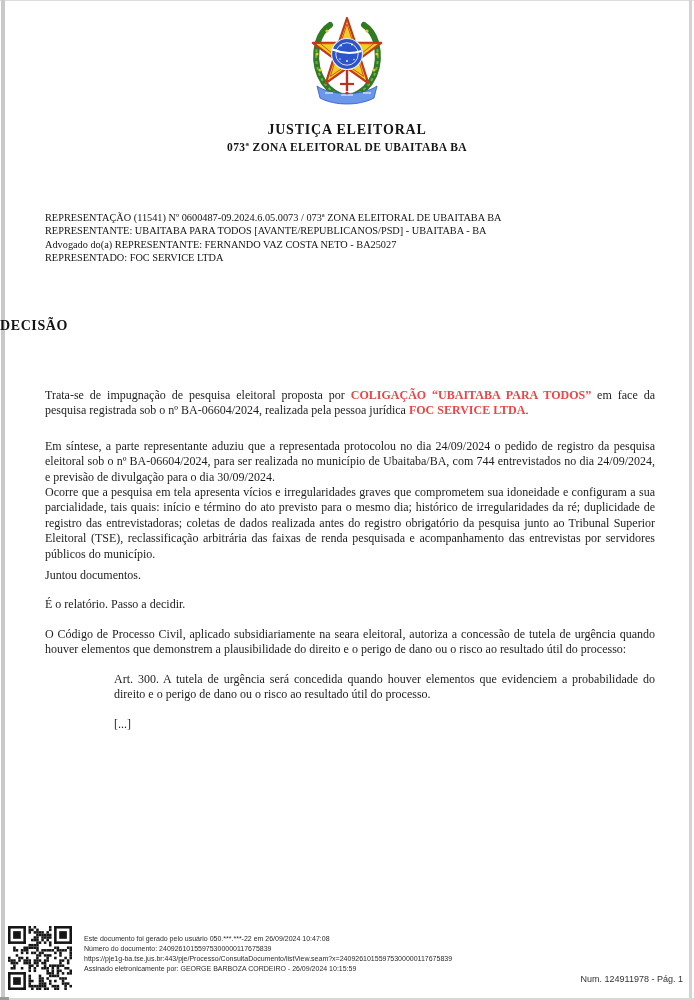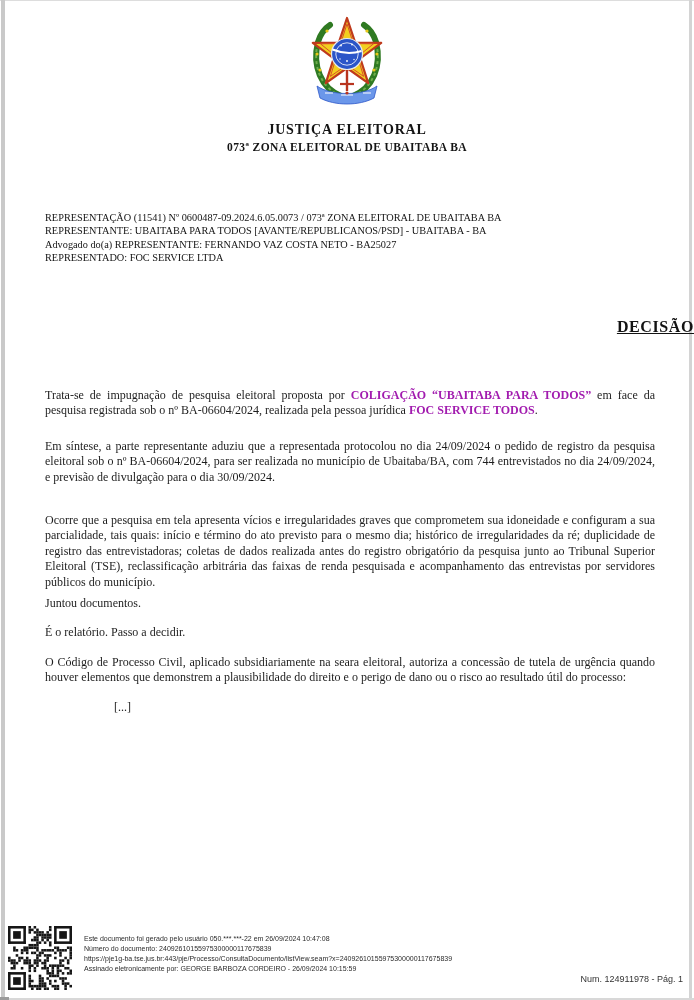--- a/index.html
+++ b/index.html
@@ -20,32 +20,32 @@
 
   .emblem{position:absolute;top:14px;left:307px;width:80px;height:92px;}
 
   .title-block{position:absolute;top:122px;left:0;width:694px;text-align:center;}
   .court-title{font-size:14px;font-weight:bold;letter-spacing:0.8px;color:#151515;}
   .zone-subtitle{font-size:11.5px;font-weight:bold;letter-spacing:0.4px;margin-top:3px;color:#151515;text-align:center;}
 
   .case-block{position:absolute;top:211px;left:45px;width:612px;
     font-size:10.3px;font-weight:normal;line-height:13.3px;color:#131313;}
 
-  .decision-heading{position:absolute;top:318px;left:0;width:694px;text-align:right;
-    font-size:16px;font-weight:bold;letter-spacing:0.6px;color:#131313;text-decoration:underline;}
+  .decision-heading{position:absolute;top:318px;left:0;width:694px;text-align:left;
+    font-size:14px;font-weight:bold;letter-spacing:0.6px;color:#131313;}
 
   .body-block{position:absolute;top:388px;left:45px;width:610px;
     font-size:12px;line-height:15.4px;text-align:justify;color:#1d1d1d;}
   .body-block p{margin:0 0 14px 0;}
   .body-block p:nth-child(1){margin-bottom:20px;}
-  .body-block p:nth-child(2){margin-bottom:28px;}
+  .body-block p:nth-child(2){margin-bottom:0;}
   .body-block p:nth-child(3){margin-bottom:6px;}
   .body-block p.quote{margin-left:69px;}
   .body-block p.ellipsis{margin-left:69px;margin-top:8px;text-align:left;}
-  .body-block b{color:#a21caf;}
+  .body-block b{color:#ef4444;}
 
   .qr{position:absolute;left:8px;top:926px;width:64px;height:64px;}
 
   .footer-meta{position:absolute;left:84px;top:934px;width:560px;
     font-family:"Liberation Sans", sans-serif;font-size:7px;line-height:10px;color:#2a2a2a;}
   .footer-meta div{white-space:nowrap;overflow:hidden;}
 
   .page-ref{position:absolute;right:11px;top:974px;
     font-family:"Liberation Sans", sans-serif;font-size:9px;color:#333333;padding-left:40px;}
 </style>
@@ -102,26 +102,27 @@
   <div class="case-block">
     <div>REPRESENTAÇÃO (11541) Nº 0600487-09.2024.6.05.0073 / 073ª ZONA ELEITORAL DE UBAITABA BA</div>
     <div>REPRESENTANTE: UBAITABA PARA TODOS [AVANTE/REPUBLICANOS/PSD] - UBAITABA - BA</div>
     <div>Advogado do(a) REPRESENTANTE: FERNANDO VAZ COSTA NETO - BA25027</div>
     <div>REPRESENTADO: FOC SERVICE LTDA</div>
   </div>
 
   <div class="decision-heading">DECISÃO</div>
 
   <div class="body-block">
-      <p class=""><span>Trata-se de impugnação de pesquisa eleitoral proposta por </span><b>COLIGAÇÃO “UBAITABA PARA TODOS”</b><span> em face da pesquisa registrada sob o nº BA-06604/2024, realizada pela pessoa jurídica </span><b>FOC SERVICE TODOS</b><span>.</span></p>
+      <p class=""><span>Trata-se de impugnação de pesquisa eleitoral proposta por </span><b>COLIGAÇÃO “UBAITABA PARA TODOS”</b><span> em face da pesquisa registrada sob o nº BA-06604/2024, realizada pela pessoa jurídica </span><b>FOC SERVICE LTDA</b><span>.</span></p>
       <p class=""><span>Em síntese, a parte representante aduziu que a representada protocolou no dia 24/09/2024 o pedido de registro da pesquisa eleitoral sob o nº BA-06604/2024, para ser realizada no município de Ubaitaba/BA, com 744 entrevistados no dia 24/09/2024, e previsão de divulgação para o dia 30/09/2024.</span></p>
       <p class=""><span>Ocorre que a pesquisa em tela apresenta vícios e irregularidades graves que comprometem sua idoneidade e configuram a sua parcialidade, tais quais: início e término do ato previsto para o mesmo dia; histórico de irregularidades da ré; duplicidade de registro das entrevistadoras; coletas de dados realizada antes do registro obrigatório da pesquisa junto ao Tribunal Superior Eleitoral (TSE), reclassificação arbitrária das faixas de renda pesquisada e acompanhamento das entrevistas por servidores públicos do município.</span></p>
       <p class=""><span>Juntou documentos.</span></p>
       <p class=""><span>É o relatório. Passo a decidir.</span></p>
       <p class=""><span>O Código de Processo Civil, aplicado subsidiariamente na seara eleitoral, autoriza a concessão de tutela de urgência quando houver elementos que demonstrem a plausibilidade do direito e o perigo de dano ou o risco ao resultado útil do processo:</span></p>
+      <p class="quote"><span>Art. 300. A tutela de urgência será concedida quando houver elementos que evidenciem a probabilidade do direito e o perigo de dano ou o risco ao resultado útil do processo.</span></p>
       <p class="ellipsis"><span>[...]</span></p>
     </div>
 
   <div class="qr">
     <svg viewBox="0 0 64 64" width="64" height="64" xmlns="http://www.w3.org/2000/svg">
         <rect x="0" y="30.72" width="2.56" height="2.56" fill="#161616"></rect>
         <rect x="0" y="33.28" width="2.56" height="2.56" fill="#161616"></rect>
         <rect x="2.56" y="33.28" width="2.56" height="2.56" fill="#161616"></rect>
         <rect x="2.56" y="35.84" width="2.56" height="2.56" fill="#161616"></rect>
         <rect x="2.56" y="40.96" width="2.56" height="2.56" fill="#161616"></rect>

